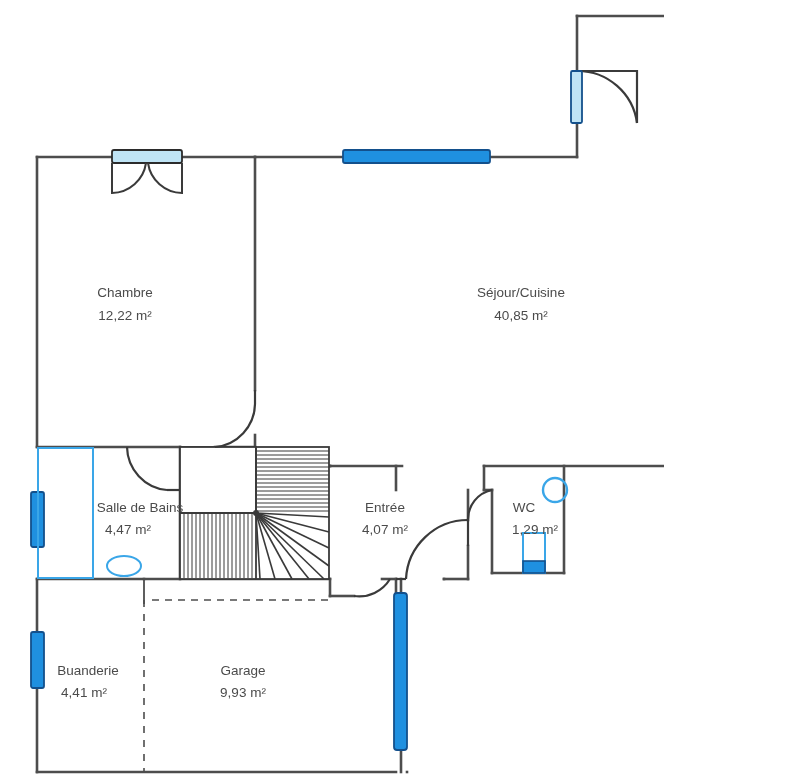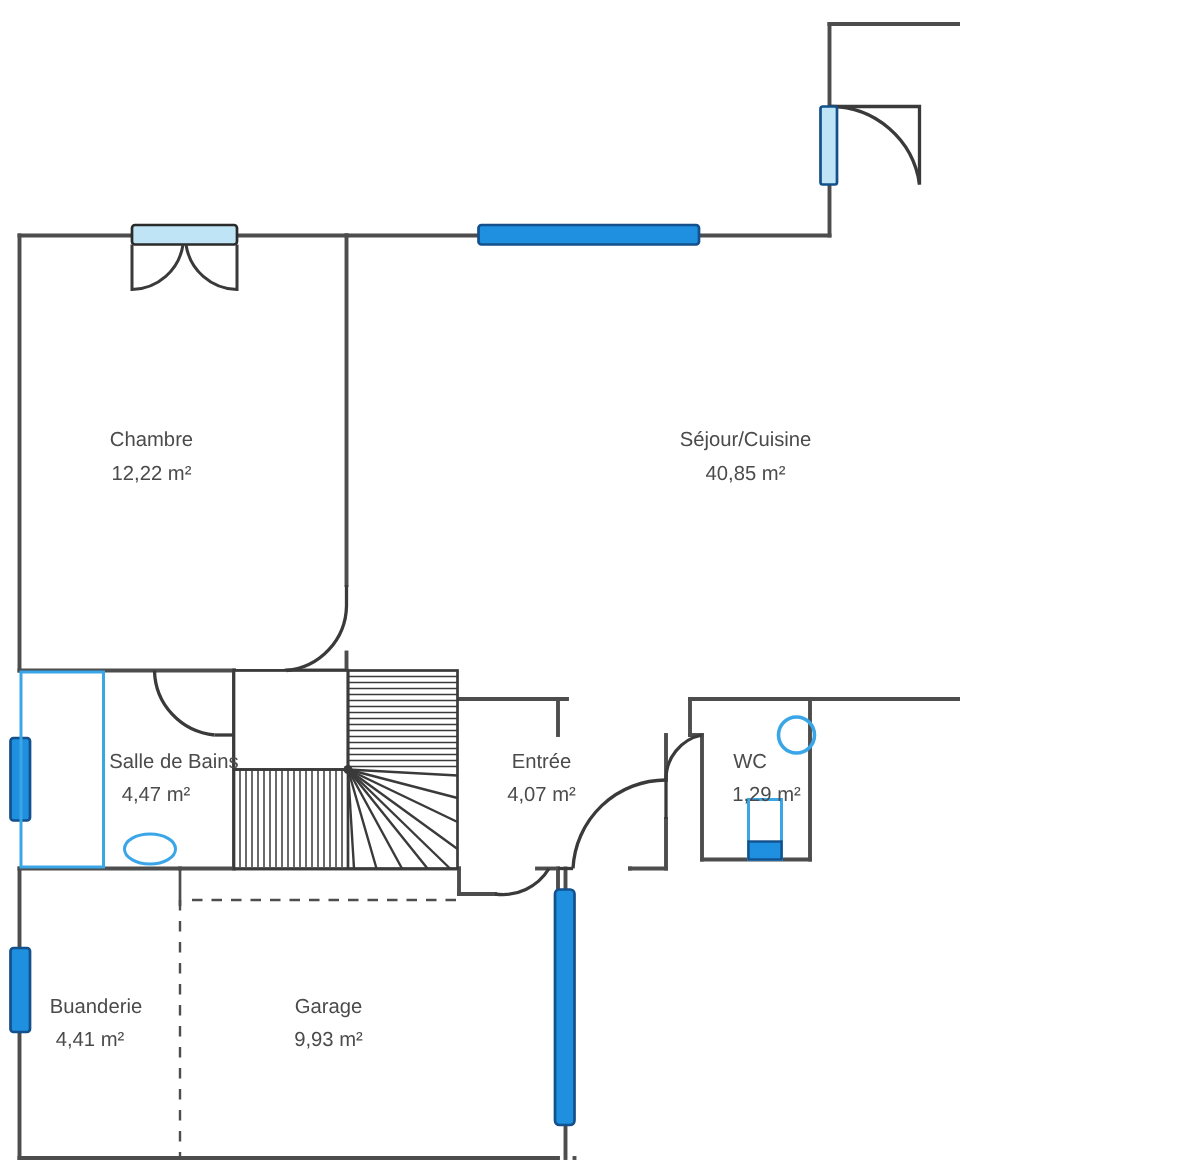--- a/index.html
+++ b/index.html
@@ -9,20 +9,21 @@
   }
   body {
     font-family: "Liberation Sans", sans-serif;
   }
   #floorplan-page {
     position: relative;
     width: 640px;
     height: 784px;
     background: #ffffff;
     overflow: hidden;
+    padding-left: 24px;
   }
   #floorplan-svg {
     display: block;
     width: 800px;
     height: 784px;
   }
   .room-label {
     font-family: "Liberation Sans", sans-serif;
     font-size: 13.5px;
     fill: #4b4b4b;

